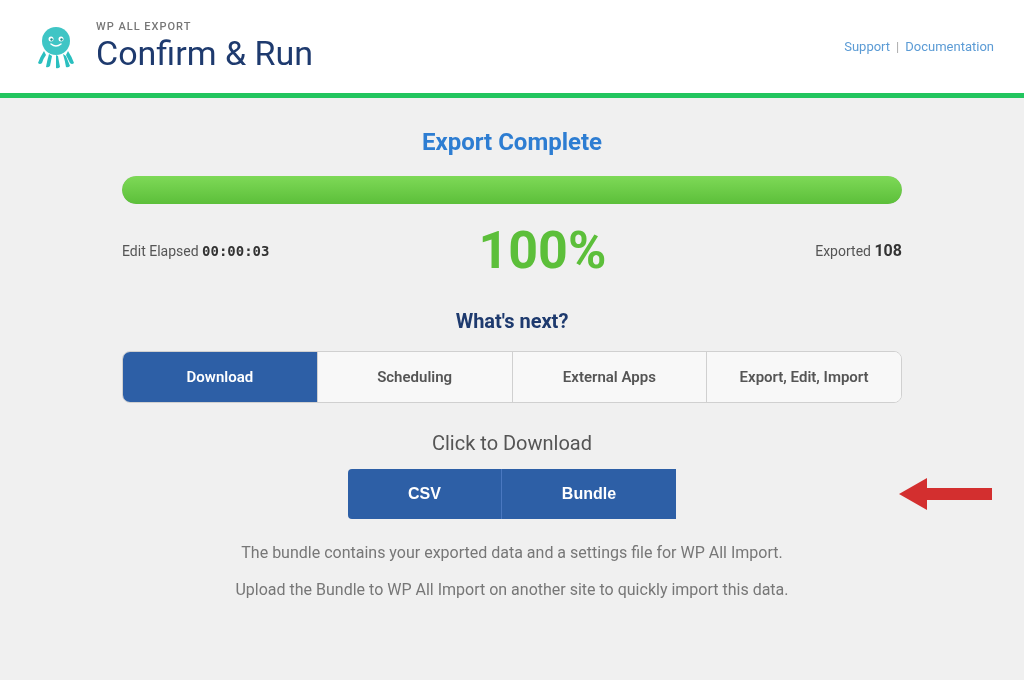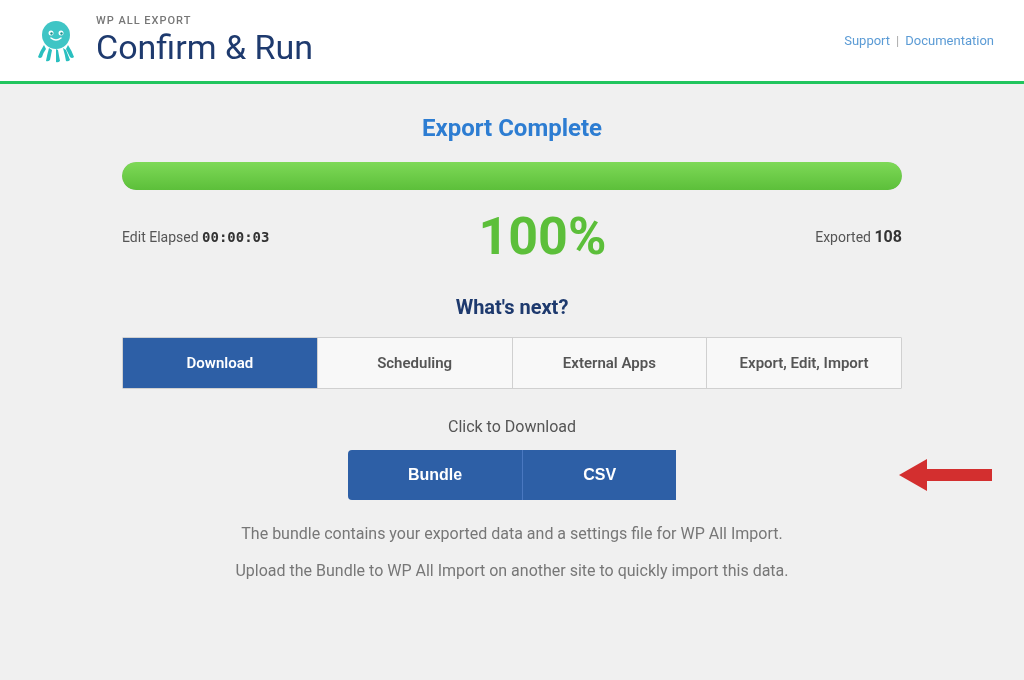--- a/index.html
+++ b/index.html
@@ -14,22 +14,22 @@
     .page-container {
       width: 1024px;
       min-height: 680px;
       background: #f0f0f0;
       position: relative;
       padding: 0;
     }
     
     .header {
       background: #ffffff;
-      border-bottom: 3px solid #22c55e;
-      padding: 14px 30px;
+      border-bottom: 5px solid #22c55e;
+      padding: 20px 30px;
       display: flex;
       align-items: center;
       justify-content: space-between;
     }
     .logo-area {
       display: flex;
       align-items: center;
       gap: 14px;
     }
     .logo-icon {
@@ -130,21 +130,21 @@
       text-align: center;
       font-size: 20px;
       font-weight: 700;
       color: #1e3a6e;
       margin-bottom: 18px;
     }
     
     .tabs-container {
       display: flex;
       border: 1px solid #d0d0d0;
-      border-radius: 1px;
+      border-radius: 8px;
       overflow: hidden;
       margin-bottom: 28px;
       background: #fff;
     }
     .tab {
       flex: 1;
       padding: 16px 20px;
       text-align: center;
       font-size: 15px;
       font-weight: 600;
@@ -159,21 +159,21 @@
     }
     .tab.active {
       background: #2d5fa6;
       color: #ffffff;
     }
     
     .download-section {
       text-align: center;
     }
     .click-to-download-label {
-      font-size: 16px;
+      font-size: 20px;
       color: #555;
       margin-bottom: 14px;
     }
     .download-buttons-row {
       display: flex;
       justify-content: center;
       align-items: center;
       gap: 0;
       margin-bottom: 20px;
       position: relative;
@@ -275,22 +275,22 @@
       <div class="tab active">Download</div>
       <div class="tab">Scheduling</div>
       <div class="tab">External Apps</div>
       <div class="tab">Export, Edit, Import</div>
     </div>
 
     <div class="download-section">
       <div class="click-to-download-label">Click to Download</div>
 
       <div class="download-buttons-row">
+        <button class="btn-download">CSV</button>
         <button class="btn-download">Bundle</button>
-        <button class="btn-download">CSV</button>
 
         <div class="arrow-indicator">
           <div style="position:relative; display:flex; align-items:center;">
             <div style="width:0;height:0;border-top:16px solid transparent;border-bottom:16px solid transparent;border-right:28px solid #d32f2f;"></div>
             <div style="width:65px;height:12px;background:#d32f2f;"></div>
           </div>
         </div>
       </div>
 
       <p class="bundle-description">The bundle contains your exported data and a settings file for WP All Import.</p>

